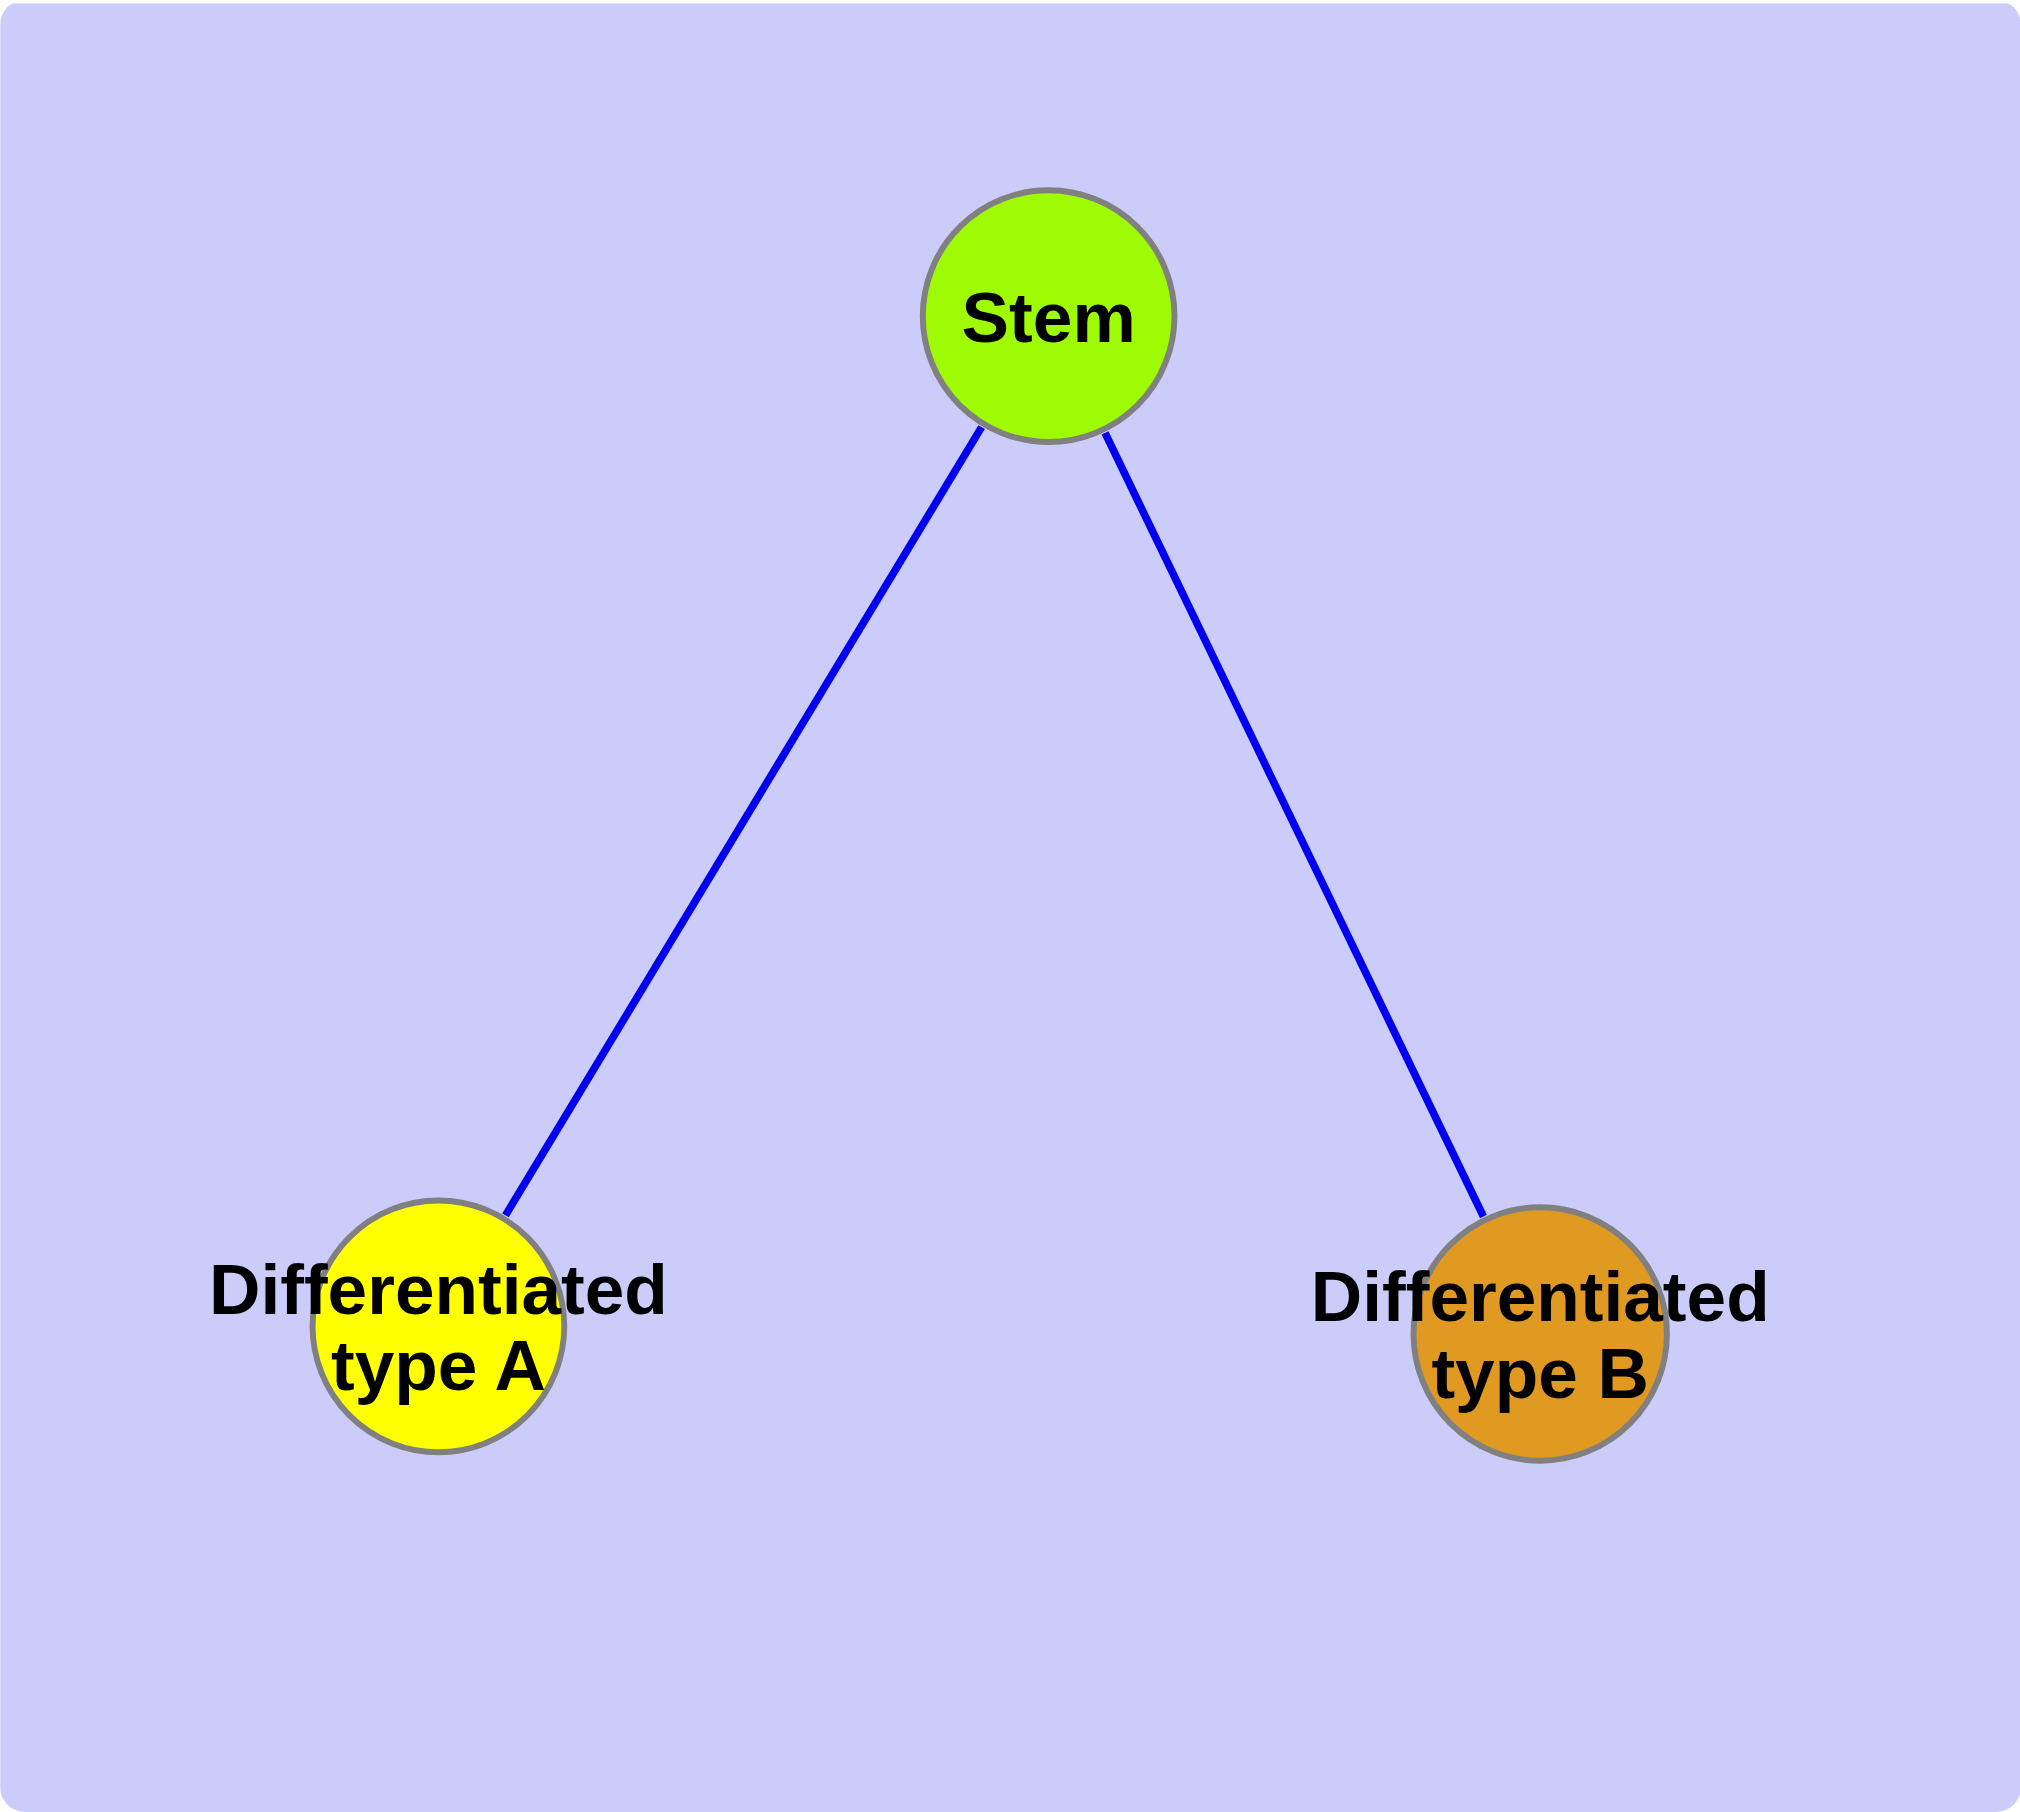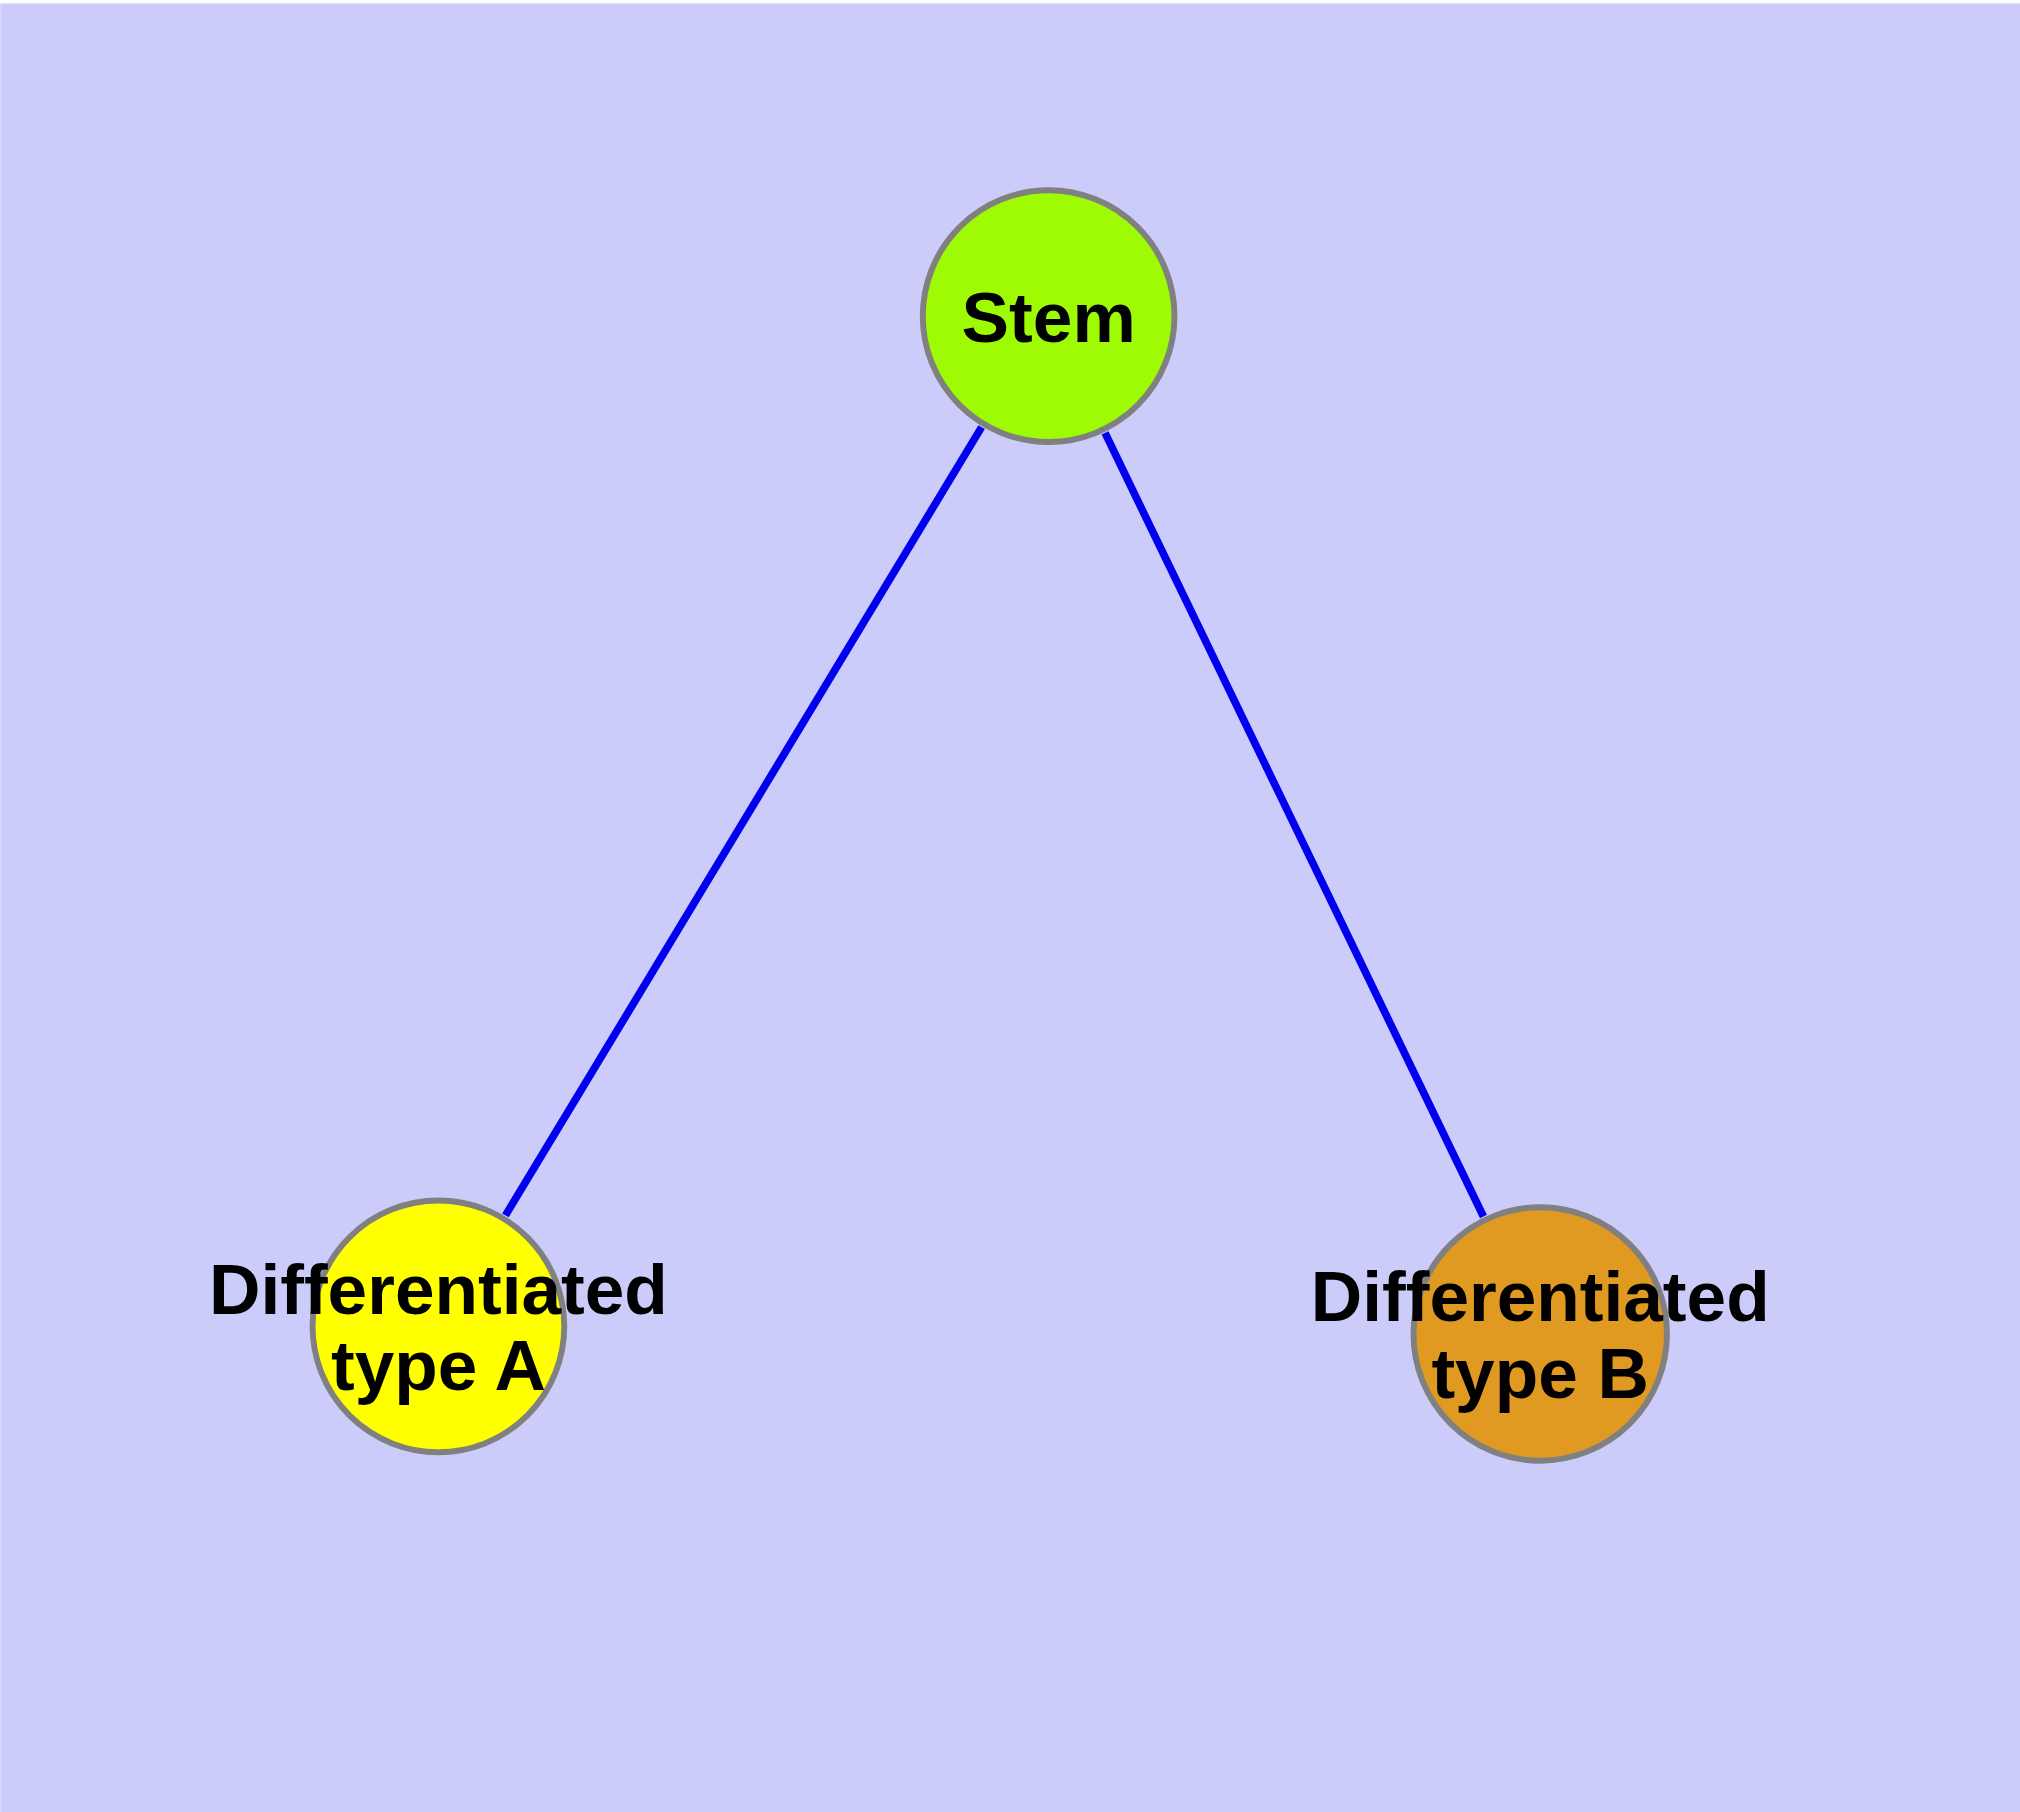--- a/index.html
+++ b/index.html
@@ -10,20 +10,21 @@
   }
   body {
     font-family: "Liberation Sans", sans-serif;
   }
   #canvas {
     position: relative;
     width: 2021px;
     height: 1812px;
     overflow: hidden;
     background: #ffffff;
+    border-radius: 25px;
   }
   #graph-svg {
     position: absolute;
     left: 0;
     top: 0;
     width: 2021px;
     height: 1812px;
     display: block;
   }
   .node-label {

